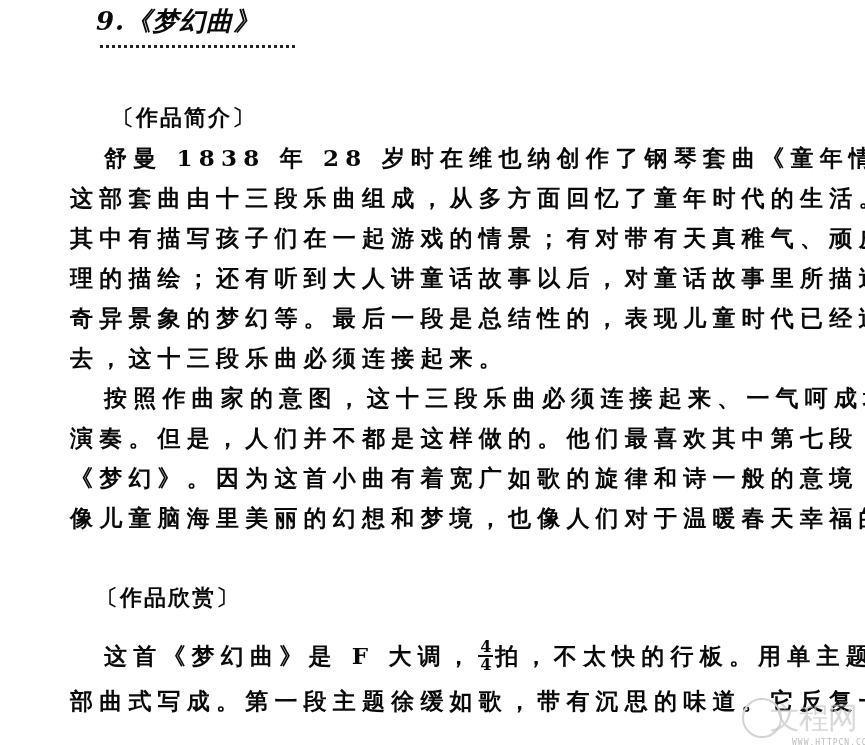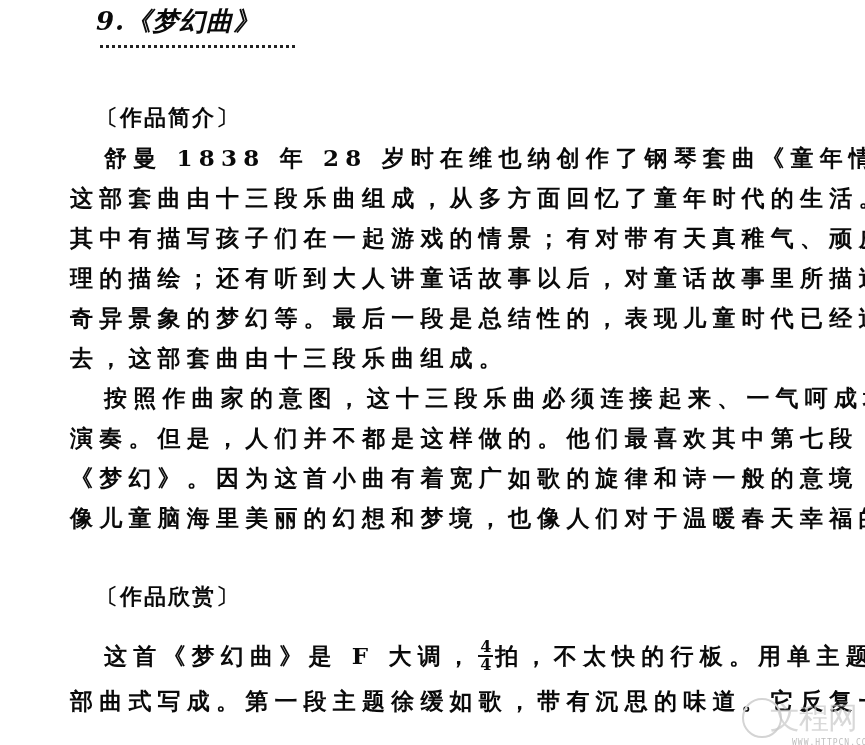--- a/index.html
+++ b/index.html
@@ -105,35 +105,35 @@
   }
 </style>
 </head>
 <body>
 
 <div class="page">
 
   <div class="title">9.《梦幻曲》</div>
   <div class="title-rule"></div>
 
-  <div class="section-heading" style="left:96px; top:102px;text-align:right;">〔作品简介〕</div>
+  <div class="section-heading" style="left:112px; top:102px;text-align:right;">〔作品简介〕</div>
 
   <div class="line indent" style="top:142px;">舒曼 1838 年 28 岁时在维也纳创作了钢琴套曲《童年情景》。</div>
   <div class="line" style="top:182px;">这部套曲由十三段乐曲组成，从多方面回忆了童年时代的生活。</div>
   <div class="line" style="top:222px;">其中有描写孩子们在一起游戏的情景；有对带有天真稚气、顽皮心</div>
   <div class="line" style="top:262px;">理的描绘；还有听到大人讲童话故事以后，对童话故事里所描述的</div>
   <div class="line" style="top:302px;">奇异景象的梦幻等。最后一段是总结性的，表现儿童时代已经过</div>
-  <div class="line" style="top:342px;">去，这部套曲由十三段乐曲组成。</div>
+  <div class="line" style="top:342px;">去，这十三段乐曲必须连接起来。</div>
 
   <div class="line indent" style="top:382px;">按照作曲家的意图，这十三段乐曲必须连接起来、一气呵成地</div>
   <div class="line" style="top:422px;">演奏。但是，人们并不都是这样做的。他们最喜欢其中第七段：</div>
   <div class="line" style="top:462px;">《梦幻》。因为这首小曲有着宽广如歌的旋律和诗一般的意境，既</div>
   <div class="line" style="top:502px;">像儿童脑海里美丽的幻想和梦境，也像人们对于温暖春天幸福的</div>
 
-  <div class="section-heading" style="left:96px; top:582px;font-family:Liberation Serif, serif;">〔作品欣赏〕</div>
+  <div class="section-heading" style="left:96px; top:582px;">〔作品欣赏〕</div>
 
   <div class="line indent" style="top:640px;">
     <span>这首《梦幻曲》是 F 大调，</span><span class="frac">
         <span class="num">4</span>
         <span class="den">4</span>
       </span><span>拍，不太快的行板。用单主题的三</span>
   </div>
   <div class="line" style="top:685px;">部曲式写成。第一段主题徐缓如歌，带有沉思的味道。它反复一</div>
 
   <div class="watermark">

